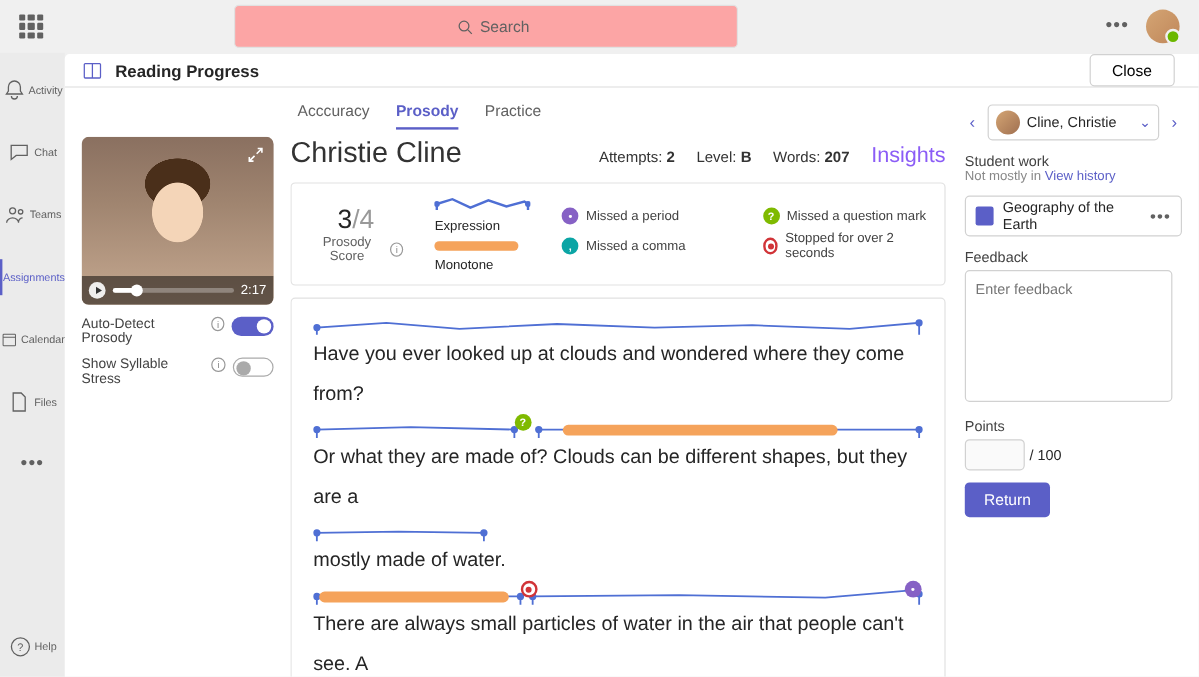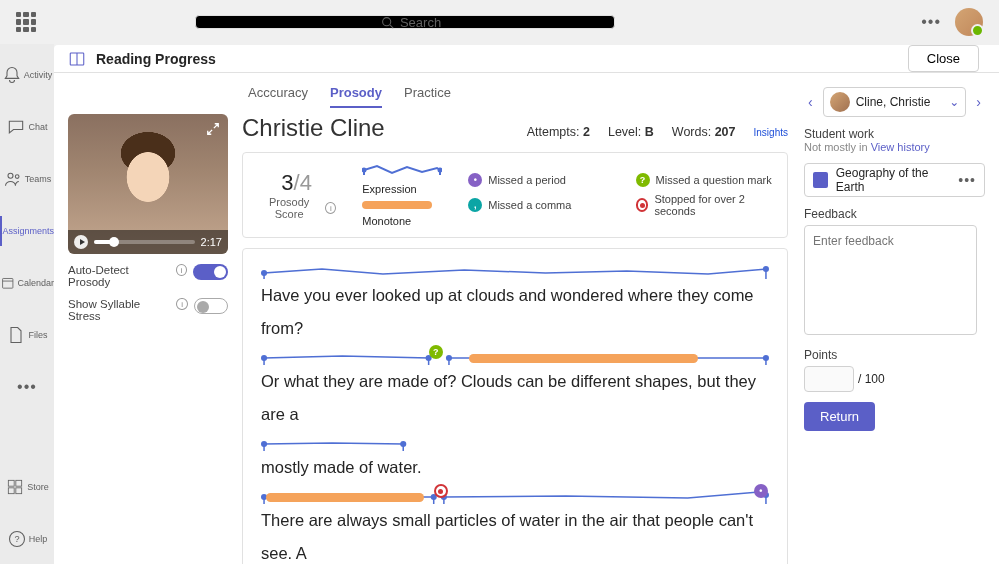--- a/index.html
+++ b/index.html
@@ -1,20 +1,20 @@
 <!DOCTYPE html>
 <html><head>
 <meta charset="utf-8">
 <style>
 * { box-sizing: border-box; margin: 0; padding: 0; }
 body { font-family: "Segoe UI", -apple-system, sans-serif; font-size: 13px; color: #252525; background: #f0f0f0; width: 999px; height: 564px; overflow: hidden; }
 .topbar { height: 44px; background: #f0f0f0; display: flex; align-items: center; padding: 0 16px; gap: 12px; }
 .waffle { width: 20px; height: 20px; display: grid; grid-template-columns: repeat(3,1fr); grid-template-rows: repeat(3,1fr); gap: 2px; }
 .waffle span { background:#616161; border-radius:1px; }
-.searchbox { margin: 0 auto; width: 420px; height: 14px; background: #000000; border-radius: 4px; display:flex; align-items:center; justify-content:center; gap:6px; color:#616161; border:1px solid #e1e1e1;padding-left:12px;}
+.searchbox { margin: 0 auto; width: 420px; height: 36px; background: #fca5a5; border-radius: 4px; display:flex; align-items:center; justify-content:center; gap:6px; color:#616161; border:1px solid #e1e1e1;padding-left:12px;}
 .topright { display:flex; align-items:center; gap:14px; margin-left:auto;}
 .ellipsis { color:#616161; font-size:16px; letter-spacing:1px; }
 .avatar { width:28px; height:28px; border-radius:50%; background: linear-gradient(135deg,#d4a574,#c0875a); position:relative; }
 .avatar::after { content:""; position:absolute; bottom:-1px; right:-1px; width:9px; height:9px; background:#6bb700; border-radius:50%; border:2px solid #f0f0f0;}
 .shell { display:flex; height:520px; }
 .rail { width:54px; background:#ebebeb; display:flex; flex-direction:column; align-items:center; padding-top:6px; gap:2px; }
 .rail-item { width:100%; height:50px; display:flex; flex-direction:row; align-items:center; justify-content:center; gap:2px; cursor:pointer; color:#616161; font-size:9px; position:relative;}
 .rail-item.active { color:#5b5fc7; }
 .rail-item.active::before { content:""; position:absolute; left:0; top:10px; bottom:10px; width:2px; background:#5b5fc7;}
 .rail svg { width:20px; height:20px; }
@@ -44,21 +44,21 @@
 .info-i { width:12px; height:12px; border-radius:50%; border:1px solid #999; display:inline-flex; align-items:center; justify-content:center; font-size:8px; color:#888;}
 .toggle { width:36px; height:16px; border-radius:10px; position:relative; margin-left:auto;}
 .toggle::after{content:"";position:absolute;width:12px;height:12px;border-radius:50%;top:2px;}
 .toggle.on{background:#5b5fc7;} .toggle.on::after{background:#fff;right:2px;}
 .toggle.off{background:#fff;border:1px solid #aaa;} .toggle.off::after{background:#aaa;left:2px;}
 .midcol { flex:1; display:flex; flex-direction:column; gap:10px; padding-right:6px; overflow:hidden;}
 .student-row { display:flex; align-items:baseline; gap:18px; }
 .student-name { font-size:24px; font-weight:400; color:#333; flex:1;}
 .stat { font-size:12.5px; color:#333;}
 .stat b { font-weight:600;}
-.insights { color:#1d4ed8; font-size:10px; cursor:pointer;}
+.insights { color:#8b5cf6; font-size:18px; cursor:pointer;}
 .score-card { border:1px solid #e1e1e1; border-radius:4px; padding:10px 14px; display:flex; gap:26px; align-items:center; font-size:12px;}
 .score-block { text-align:center;}
 .score-big { font-size:22px; }
 .score-big .max{color:#999;}
 .score-lbl { font-size:11px; color:#616161; display:flex;align-items:center;gap:4px;}
 .legend-col { display:flex; flex-direction:column; gap:6px; font-size:11px;}
 .wave { width:70px; height:10px; border-radius:5px; }
 .wave.mono { background:#f5a35b; height:8px;}
 .legend-grid { display:grid; grid-template-columns: 1fr 1fr; gap:6px 30px; font-size:11px; color:#424242;}
 .lg-item { display:flex; align-items:center; gap:6px;}
@@ -152,29 +152,20 @@
           <path fill="none" stroke="currentColor" stroke-width="1.3" d="M6 3h8l4 4v14H6z"></path>
         </svg>
         <span>Files</span>
       </div>
     <div class="rail-item">
         <span class="ellipsis">•••</span>
       </div>
     <div class="rail-spacer"></div>
     <div class="rail-item">
         <svg viewBox="0 0 24 24">
-          <rect x="4" y="4" width="7" height="7" fill="none" stroke="currentColor"></rect>
-          <rect x="13" y="4" width="7" height="7" fill="none" stroke="currentColor"></rect>
-          <rect x="4" y="13" width="7" height="7" fill="none" stroke="currentColor"></rect>
-          <rect x="13" y="13" width="7" height="7" fill="none" stroke="currentColor"></rect>
-        </svg>
-        <span>Store</span>
-      </div>
-    <div class="rail-item">
-        <svg viewBox="0 0 24 24">
           <circle cx="12" cy="12" r="9" fill="none" stroke="currentColor" stroke-width="1.3"></circle>
           <text x="12" y="16" text-anchor="middle" font-size="11" fill="currentColor">?</text>
         </svg>
         <span>Help</span>
       </div>
   </div>
 
   <div class="main">
     <div class="header">
       <svg width="18" height="18" viewBox="0 0 24 24">

